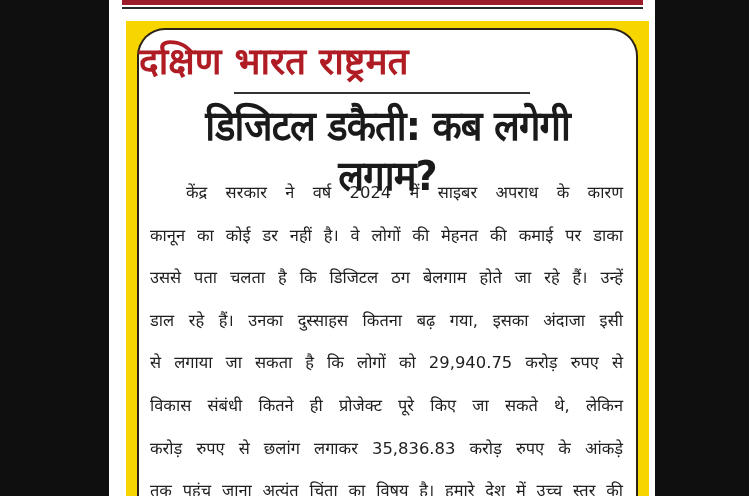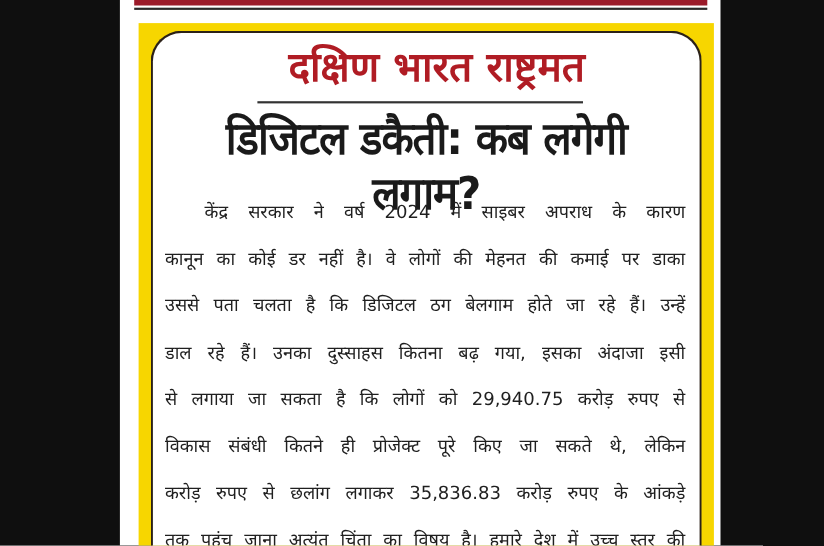--- a/index.html
+++ b/index.html
@@ -2,21 +2,21 @@
 <html><head>
 <meta charset="utf-8">
 <style>
   html, body { margin:0; padding:0; }
   body { width:749px; height:496px; background:#0f0f0f; position:relative; overflow:hidden; font-family:"DejaVu Sans", sans-serif; }
   .page { position:absolute; left:109px; top:0; width:546px; height:496px; background:#ffffff; }
   .top-bar { position:absolute; left:13px; top:0; width:521px; height:5px; background:#9b1b2a; }
   .top-rule { position:absolute; left:13px; top:7px; width:521px; height:2px; background:#2a2a2a; }
   .yellow-box { position:absolute; left:17px; top:21px; width:523px; height:490px; background:#f7d600; }
   .card { position:absolute; left:11px; top:7px; width:497px; height:500px; background:#fff; border:2px solid #2b2117; border-bottom:none; border-radius:28px 28px 0 0; }
-  .masthead { position:absolute; left:0; right:0; top:10px; text-align:center; color:#b01c24; font-family:"DejaVu Sans", sans-serif; font-weight:bold; font-size:37px; line-height:44px; letter-spacing:0px;margin-left:19px; }
+  .masthead { position:absolute; left:0; right:0; top:10px; text-align:left; color:#b01c24; font-family:"DejaVu Sans", sans-serif; font-weight:bold; font-size:37px; line-height:44px; letter-spacing:0px; }
   .mast-rule { position:absolute; left:95px; width:296px; top:62px; height:1.5px; background:#333; }
   .headline { position:absolute; left:0; right:0; top:71px; text-align:center; color:#1a1a1a; font-family:"DejaVu Sans", sans-serif; font-weight:bold; font-size:41px; line-height:50px; letter-spacing:-1px; transform:scaleX(0.93); transform-origin:center; }
   .body-text { position:absolute; left:11px; width:473px; top:134px; color:#1f1f1f; font-family:"DejaVu Sans", sans-serif; font-size:16.4px; line-height:26.6px; text-align:justify; text-align-last:justify; }
   .body-text .ln { display:block; white-space:nowrap; text-align:justify; text-align-last:justify;margin-top:16px; }
   .body-text .ln.first { text-indent:36px; }
 </style>
 </head>
 <body>
 
 <div class="page">

